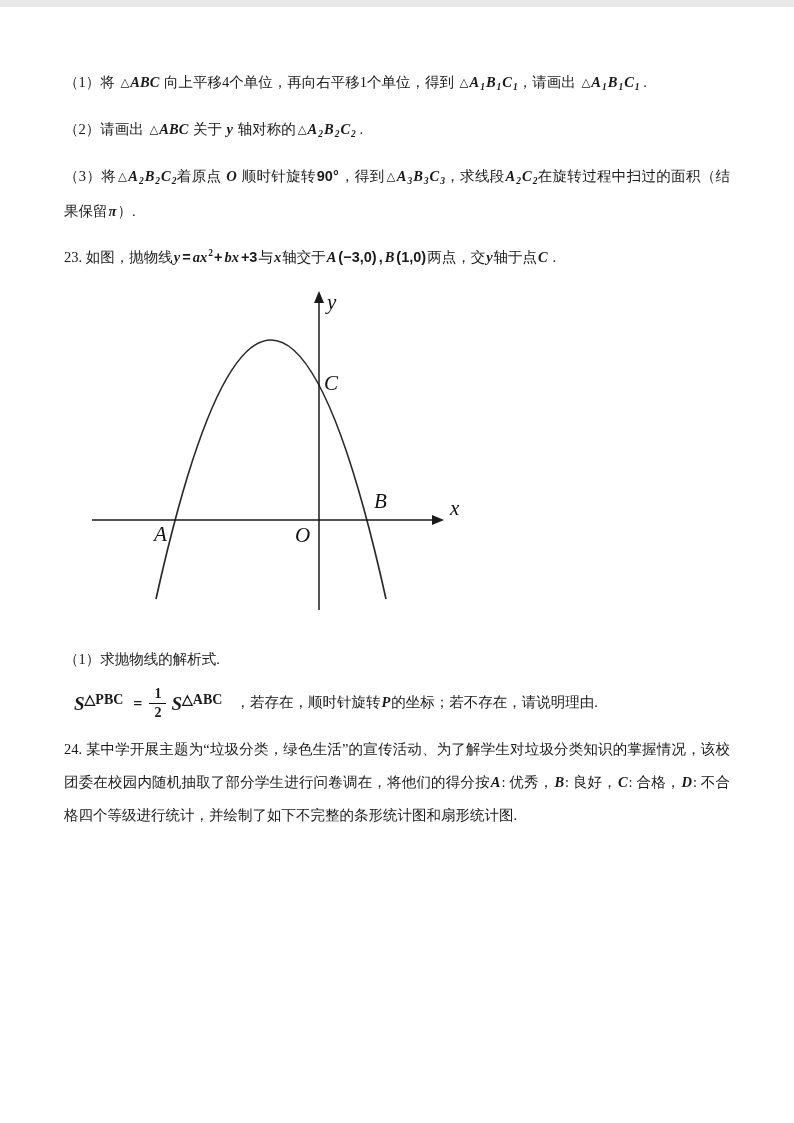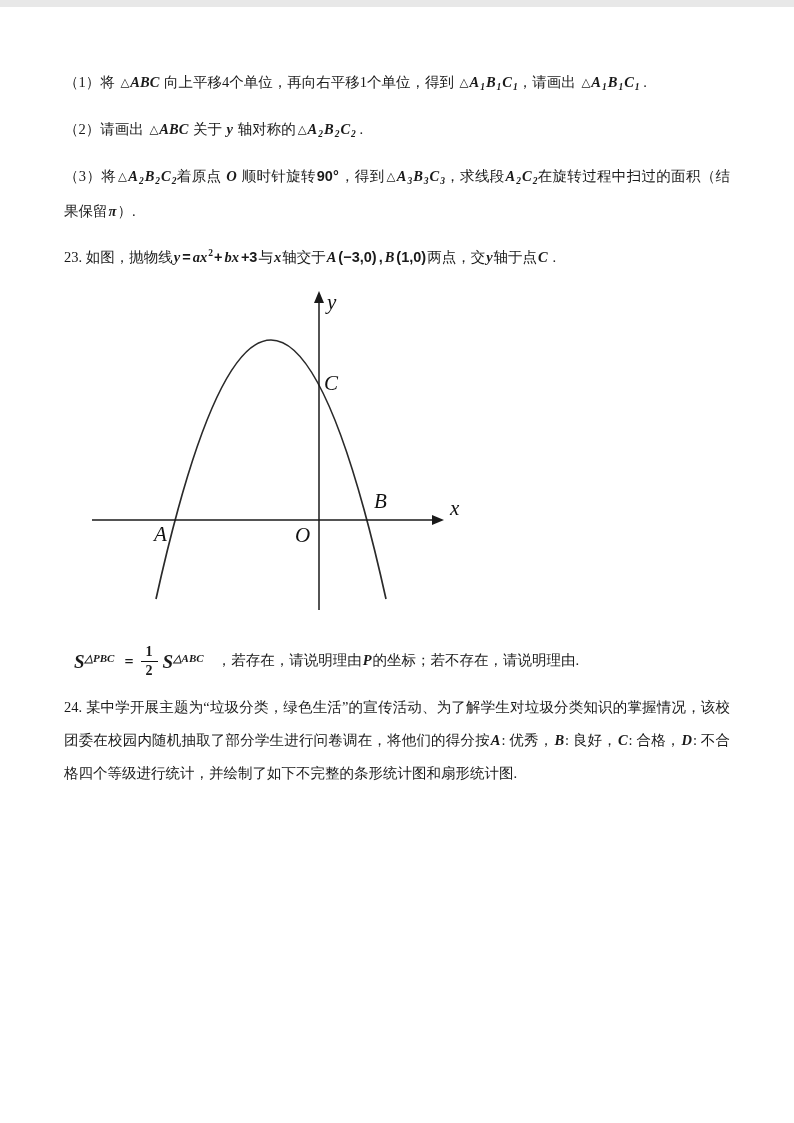--- a/index.html
+++ b/index.html
@@ -20,21 +20,21 @@
   .r-n{font-family:Liberation Sans, sans-serif;font-weight:bold;margin:0 1px;}
   .r-y{font-family:"DejaVu Sans",sans-serif;font-weight:bold;font-size:0.8em;vertical-align:1px;margin-left:2px;}
   .r-b{font-family:"Liberation Serif",serif;font-weight:bold;font-style:italic;font-size:9.5px;vertical-align:-3px;}
   .r-sp{font-family:"Liberation Serif",serif;font-weight:bold;font-size:9.5px;vertical-align:6px;}
   
   .formula{
     display:inline-flex;align-items:center;margin:0 10px;vertical-align:middle;
     font-family:"Liberation Serif",serif;font-weight:bold;
   }
   .fS{font-style:italic;font-size:19px;}
-  .fsub{font-size:11px;font-style:italic;align-self:flex-end;transform:translateY(-6px);margin-right:3px;}
+  .fsub{font-size:14px;align-self:flex-end;transform:translateY(-6px);margin-right:3px;}
   .feq{font-size:16px;margin:0 7px;}
   .frac{display:inline-flex;flex-direction:column;align-items:center;font-size:14px;line-height:1.15;margin-right:5px;}
   .frac .num{border-bottom:1.4px solid #111;padding:0 5px 1px 5px;}
   .frac .den{padding-top:1px;}
   
   .figure-wrap{margin:16px 0 22px 20px;}
   .fig-label{font-family:"Liberation Serif",serif;font-style:italic;font-size:21px;fill:#111;}
   .axis{stroke:#1a1a1a;stroke-width:1.5;}
   .curve{stroke:#2a2a2a;stroke-width:1.7;fill:none;}
   .arrow{fill:#1a1a1a;}
@@ -65,28 +65,29 @@
 
       <text class="fig-label" x="243" y="21">y</text>
       <text class="fig-label" x="366" y="227">x</text>
       <text class="fig-label" x="211" y="254">O</text>
       <text class="fig-label" x="70" y="253">A</text>
       <text class="fig-label" x="290" y="220">B</text>
       <text class="fig-label" x="240" y="102">C</text>
     </svg>
   </div>
 
+  <p class="para"><span class="r-p">（1）求抛物线的解析式.</span></p>
 
   <p class="para"><span class="formula">
         <span class="fS">S</span>
         <sub class="fsub">△PBC</sub>
         <span class="feq">=</span>
         <span class="frac">
           <span class="num">1</span>
           <span class="den">2</span>
         </span>
         <span class="fS">S</span>
         <sub class="fsub">△ABC</sub>
-      </span><span><span class="r-p">，若存在，请说明理由</span><span class="r-m">P</span><span class="r-p">的坐标；若不存在，请说明理由.</span></span></p>
+      </span><span><span class="r-p">，若存在，顺时针旋转</span><span class="r-m">P</span><span class="r-p">的坐标；若不存在，请说明理由.</span></span></p>
 
   <p class="para q24"><span class="r-p">24. 某中学开展主题为“垃圾分类，绿色生活”的宣传活动、为了解学生对垃圾分类知识的掌握情况，该校团委在校园内随机抽取了部分学生进行问卷调在，将他们的得分按</span><span class="r-m">A</span><span class="r-p">: 优秀，</span><span class="r-m">B</span><span class="r-p">: 良好，</span><span class="r-m">C</span><span class="r-p">: 合格，</span><span class="r-m">D</span><span class="r-p">: 不合格四个等级进行统计，并绘制了如下不完整的条形统计图和扇形统计图.</span></p>
 
 </div>
 
 </body></html>

